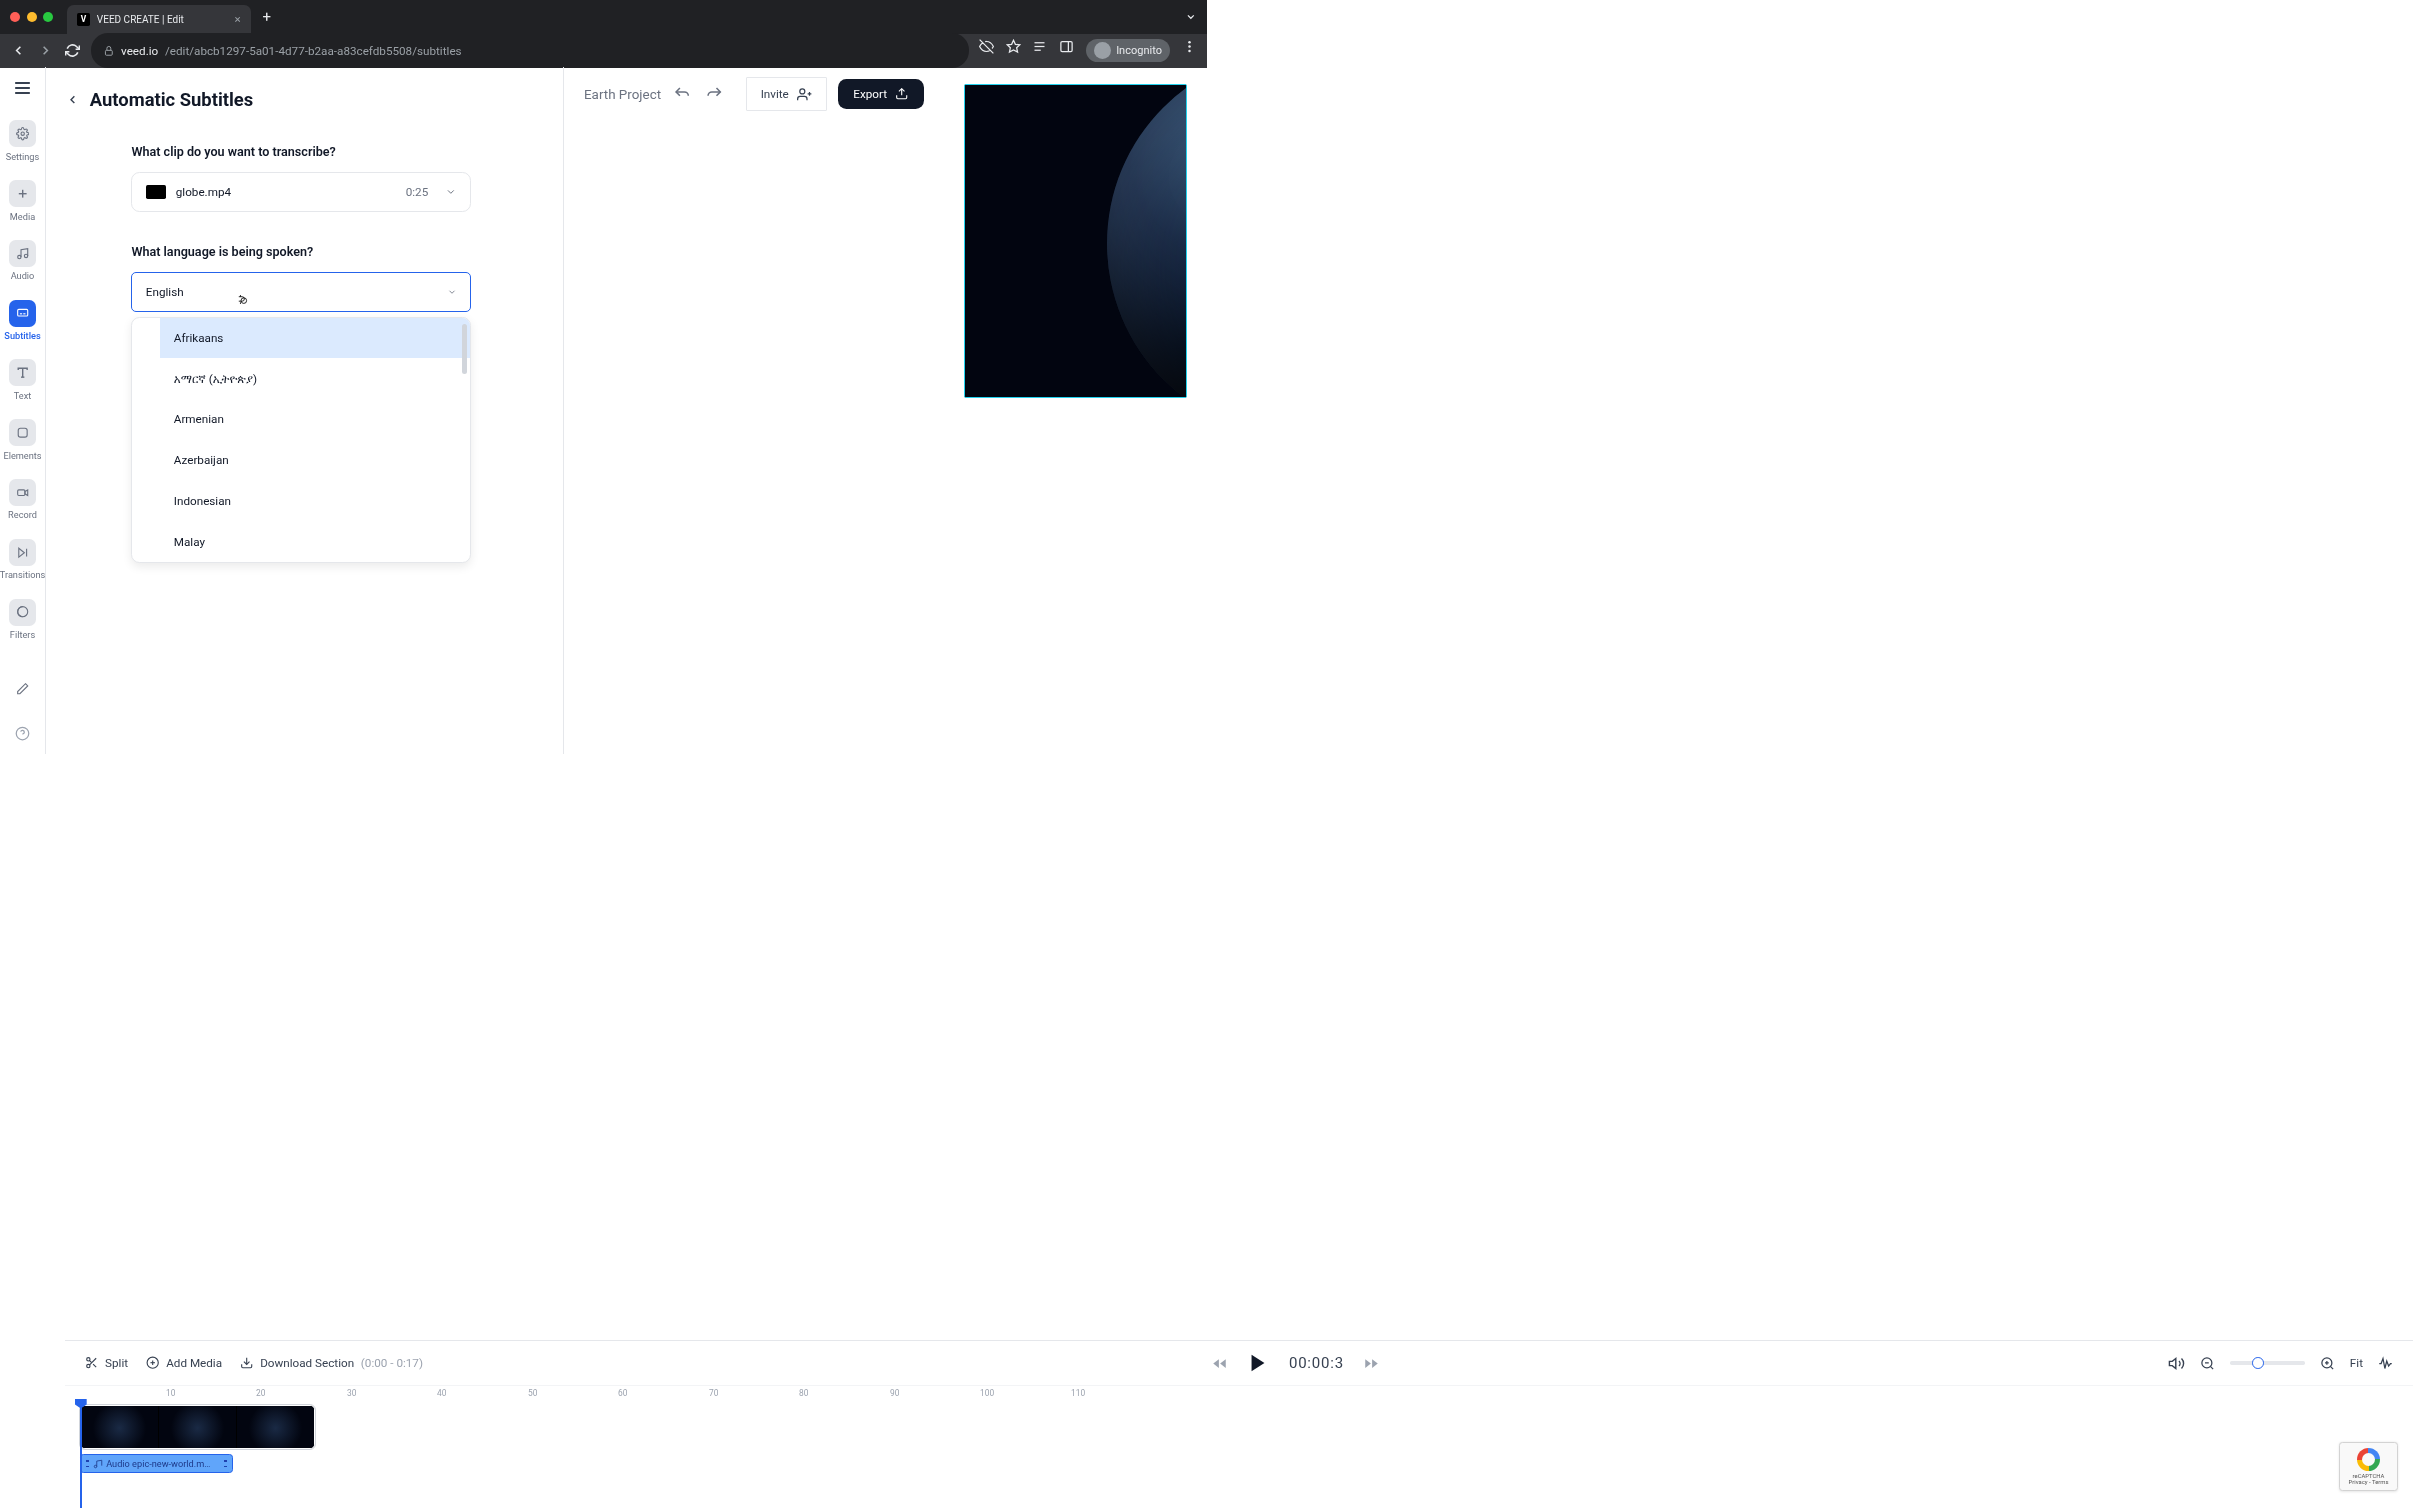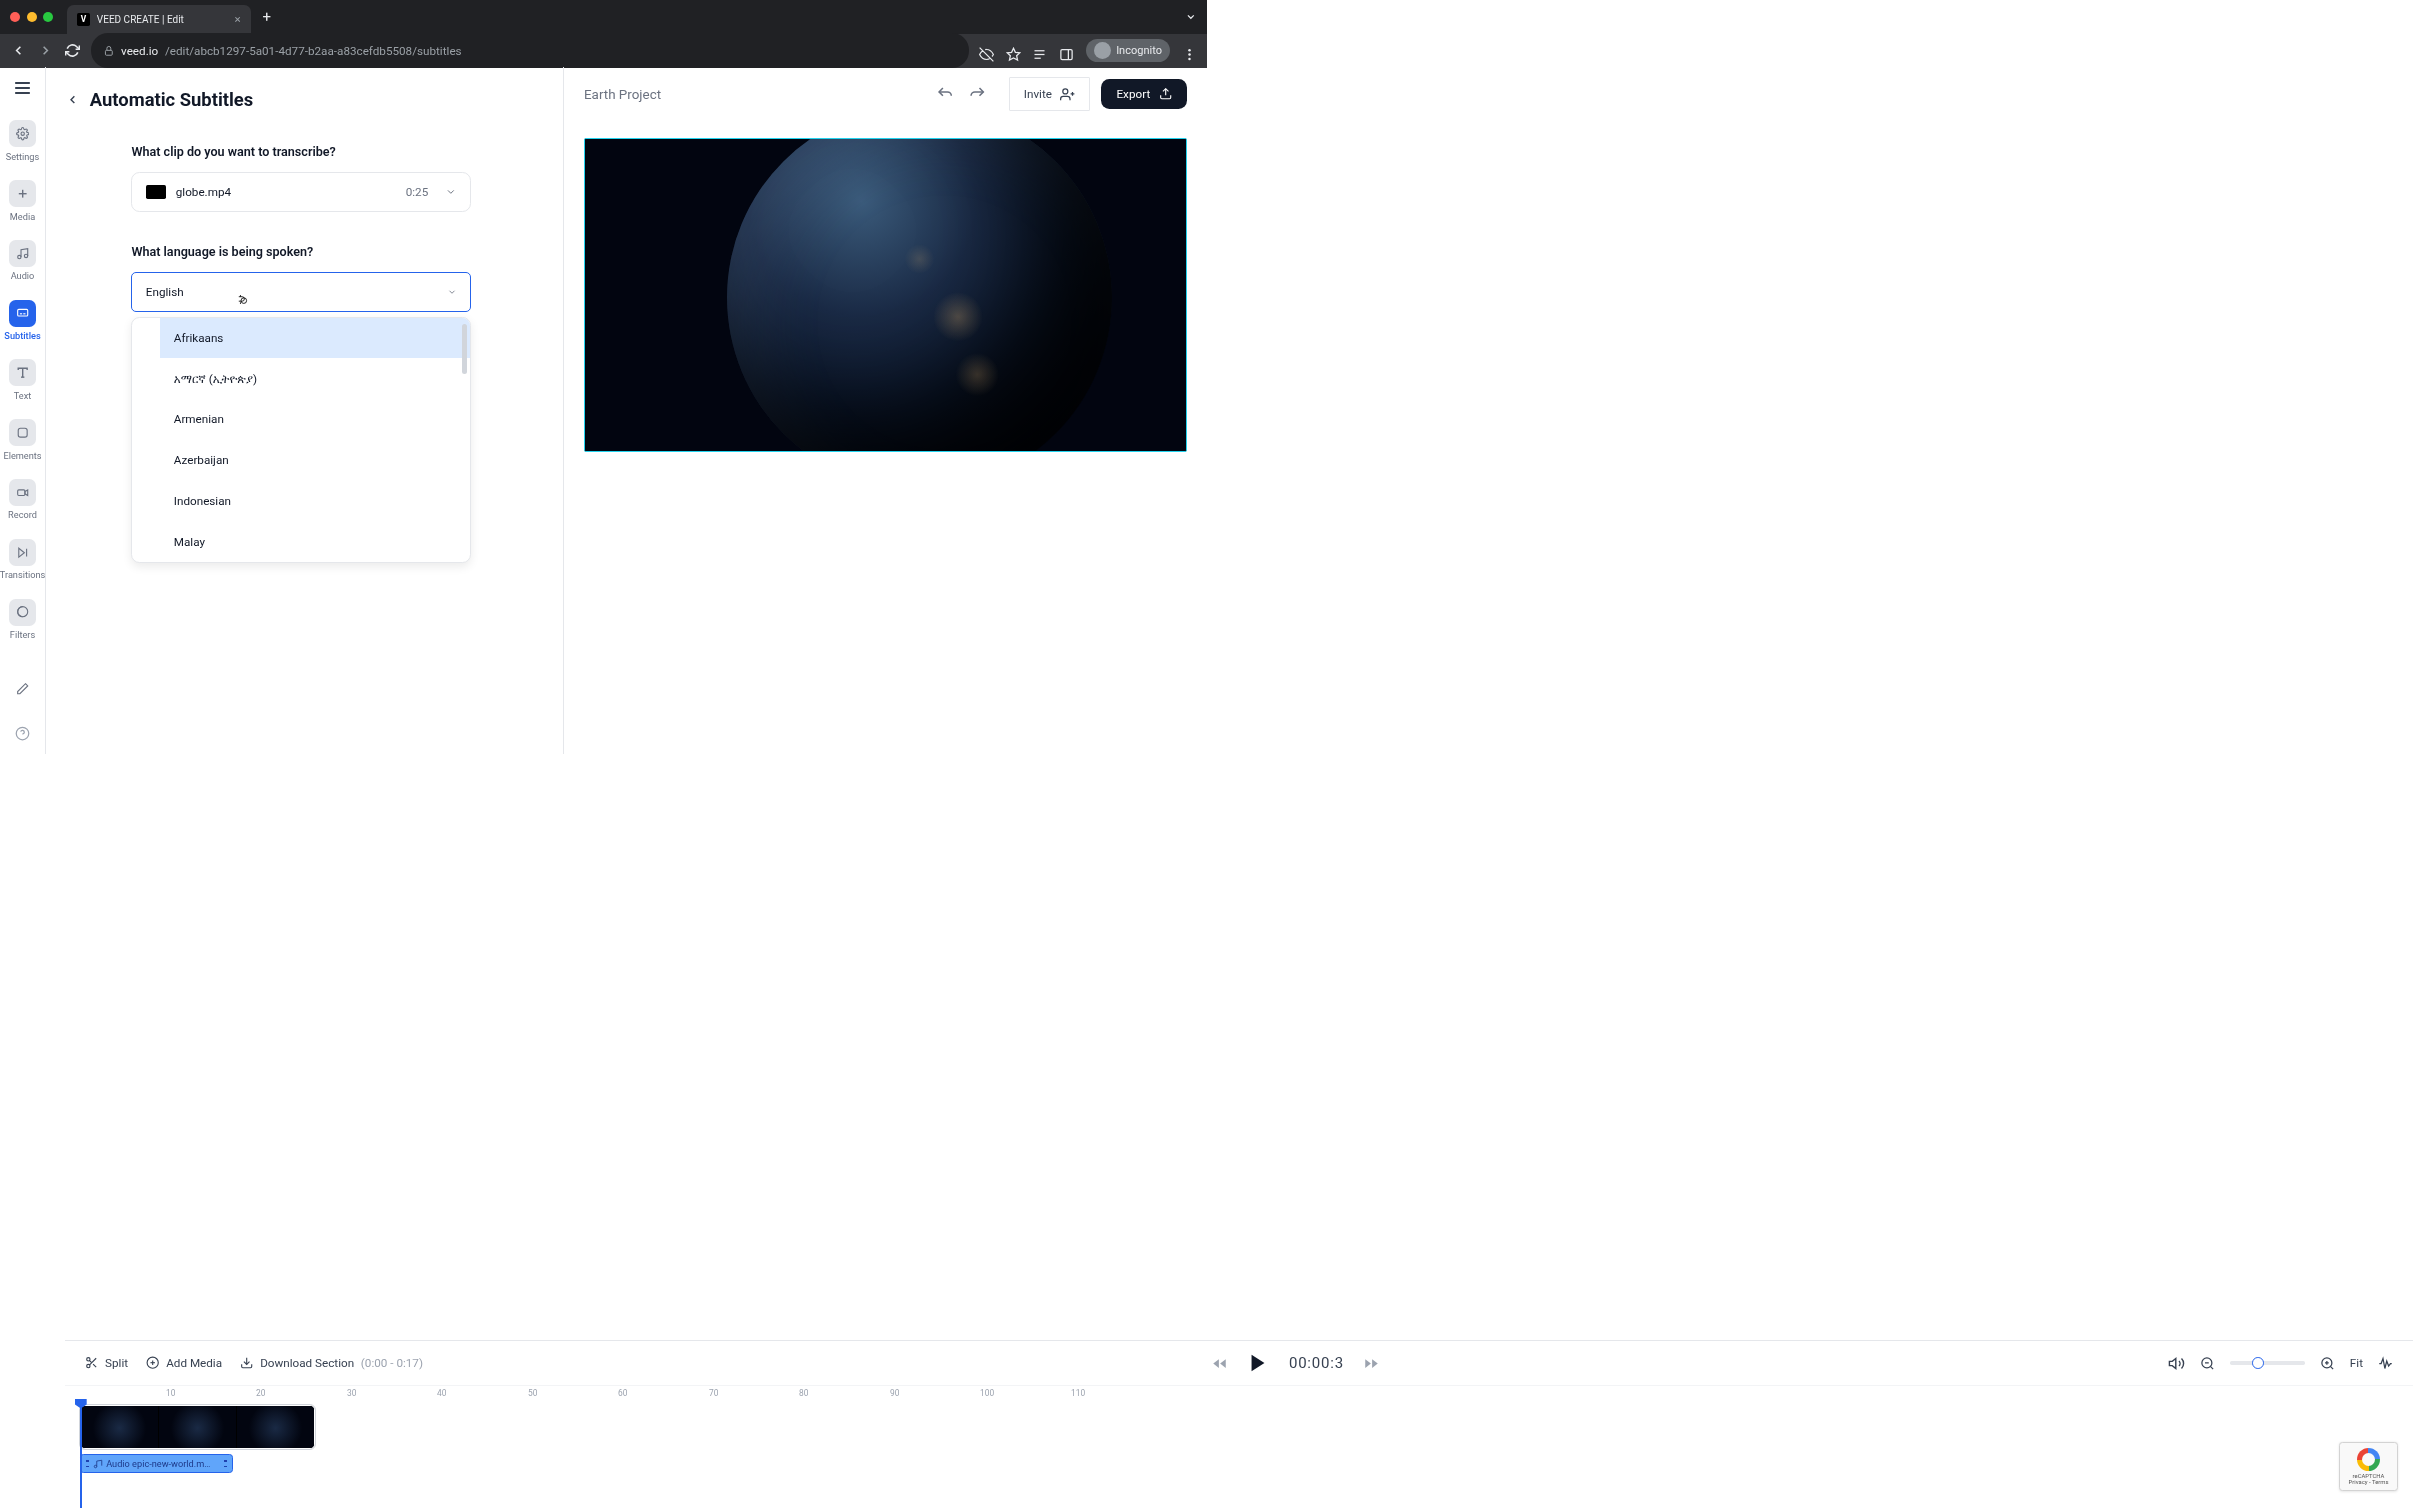--- a/index.html
+++ b/index.html
@@ -19,21 +19,21 @@
 .tab-close { color: #9aa0a6; font-size: 11.7px; cursor: pointer; }
 .new-tab { color: #e8eaed; margin-left: 11.7px; font-size: 15px; }
 .tab-chevron { margin-left: auto; color: #e8eaed; }
 
 .addr-bar { height: 34px; display: flex; align-items: center; padding: 0 10px; gap: 10px; background: #35363a; }
 .nav-btn { color: #9aa0a6; width: 17px; display: flex; justify-content: center; }
 .nav-btn.active { color: #e8eaed; }
 .url-box { flex: 1; background: #202124; border-radius: 17px; height: 35px; display: flex; align-items: center; padding: 0 11.7px; color: #e8eaed; font-size: 11.7px; gap: 6.7px; }
 .url-domain { color: #e8eaed; }
 .url-path { color: #9aa0a6; }
-.addr-icons { display: flex; gap: 11.7px; align-items: flex-end; color: #e8eaed; }
+.addr-icons { display: flex; gap: 11.7px; align-items: flex-start; color: #e8eaed; }
 .incognito-badge { display: flex; align-items: center; gap: 5px; background: #5f6368; padding: 3.4px 8.4px; border-radius: 11.7px; font-size: 11px; }
 .incog-icon { width: 17px; height: 17px; background: #9aa0a6; border-radius: 50%; }
 
 
 .app { display: flex; height: 687px; }
 .sidebar { width: 46px; border-right: 0.8px solid #e5e7eb; display: flex; flex-direction: column; align-items: center; padding-top: 15px; gap: 5px; }
 .hamburger { width: 15px; height: 11.7px; display: flex; flex-direction: column; justify-content: space-between; margin-bottom: 15px; cursor:pointer; }
 .hamburger div { height: 1.7px; background: #374151; border-radius: 0.8px; }
 .side-item { display: flex; flex-direction: column; align-items: center; gap: 3.4px; padding: 6.7px 0; width: 100%; cursor:pointer; }
 .side-icon { width: 27px; height: 27px; border-radius: 6.7px; background: #e5e7eb; display: flex; align-items: center; justify-content: center; color: #6b7280; }
@@ -59,21 +59,21 @@
 .lang-value { font-size: 11.7px; color: #111827; flex: 1; }
 .lang-chev { color: #6b7280; font-size: 10px; }
 .cursor-point { position: absolute; left: 104px; top: 18.4px; font-size: 11.7px; }
 
 .dropdown { border: 0.8px solid #e5e7eb; border-radius: 8.4px; box-shadow: 0 3.4px 10px rgba(0,0,0,0.08); overflow: hidden; background: #fff; position: relative; }
 .dd-item { padding: 13.4px 13.4px; font-size: 11.7px; color: #111827; cursor:pointer;margin-left:28px; }
 .dd-item.highlight { background: #dbeafe; }
 .dd-scrollbar { position: absolute; right: 3.4px; top: 6.7px; width: 5px; height: 50px; background: #d1d5db; border-radius: 2.5px; }
 
 
-.right-area { flex: 1; display: flex; flex-direction: column; }
+.right-area { flex: 1; display: flex; flex-direction: row; }
 .top-bar { height: 54px; display: flex; align-items: center; padding: 0 20px; gap: 11.7px; }
 .project-name { font-size: 13.4px; color: #6b7280; flex: 1; }
 .undo-redo { display: flex; gap: 13.4px; color: #6b7280; margin-right: 11.7px; }
 .invite-btn { border: 0.8px solid #e5e7eb; border-radius: 1px; padding: 8.4px 13.4px; display: flex; align-items: center; gap: 8.4px; font-size: 11.7px; color: #374151; cursor:pointer; }
 .export-btn { background: #111827; color: #fff; border-radius: 8.4px; padding: 8.4px 15px; display: flex; align-items: center; gap: 8.4px; font-size: 11.7px; cursor:pointer; }
 
 .preview-wrap { flex: 1; padding: 17px 20px 0 20px; display:flex; }
 .preview { width: 100%; height: 314px; background: #020510; border: 1.7px solid #22d3ee; border-radius: 1.7px; position: relative; overflow: hidden; }
 .earth { position: absolute; left: 142px; top: -34px; width: 385px; height: 385px; border-radius: 50%; background: radial-gradient(circle at 35% 25%, #3a5a7a 0%, #1a2a45 30%, #0a1528 55%, #020510 80%); box-shadow: inset -67px -67px 101px rgba(0,0,0,0.8), inset 25px 25px 67px rgba(150,180,220,0.15); }
 .earth::after { content:""; position:absolute; inset:0; border-radius:50%; background: radial-gradient(circle at 60% 55%, rgba(255,200,120,0.25) 0%, transparent 8%), radial-gradient(circle at 65% 70%, rgba(255,200,120,0.2) 0%, transparent 6%), radial-gradient(circle at 50% 40%, rgba(255,200,120,0.15) 0%, transparent 5%); }

